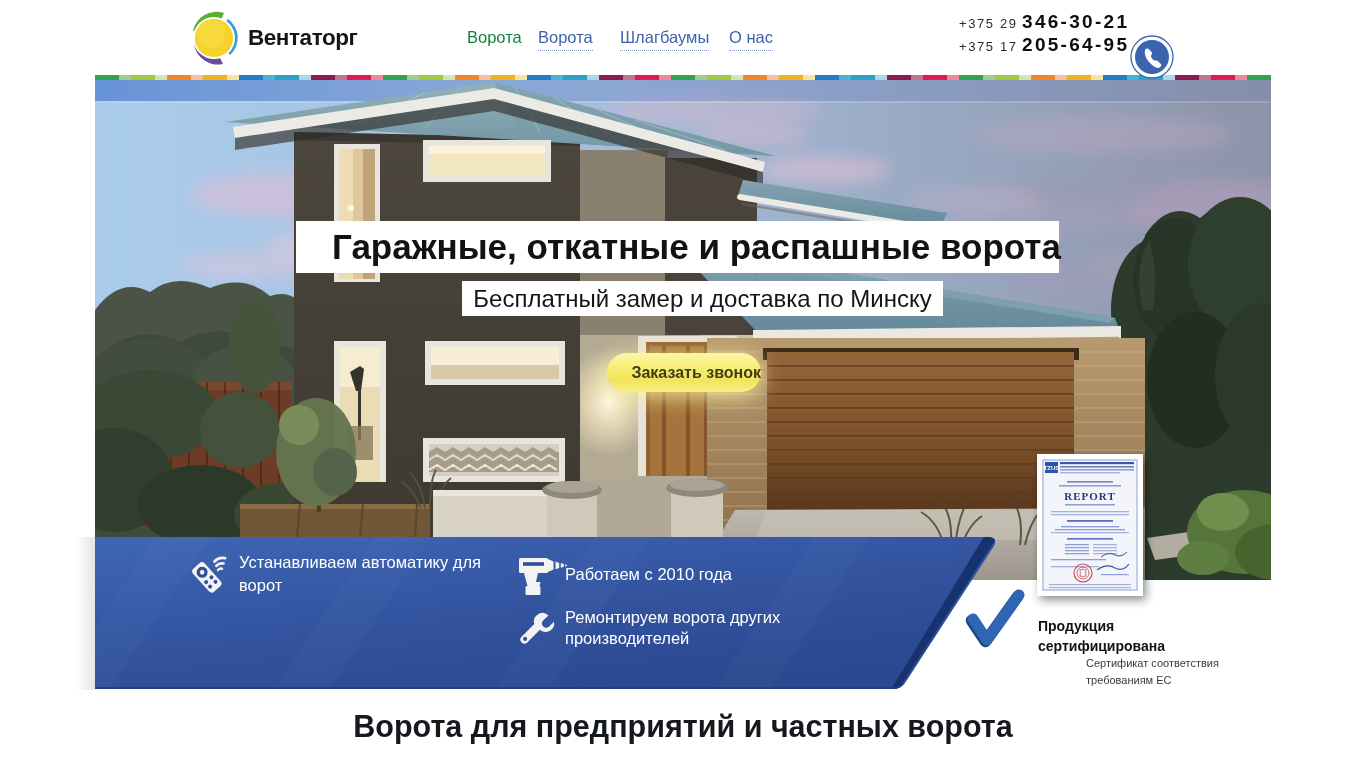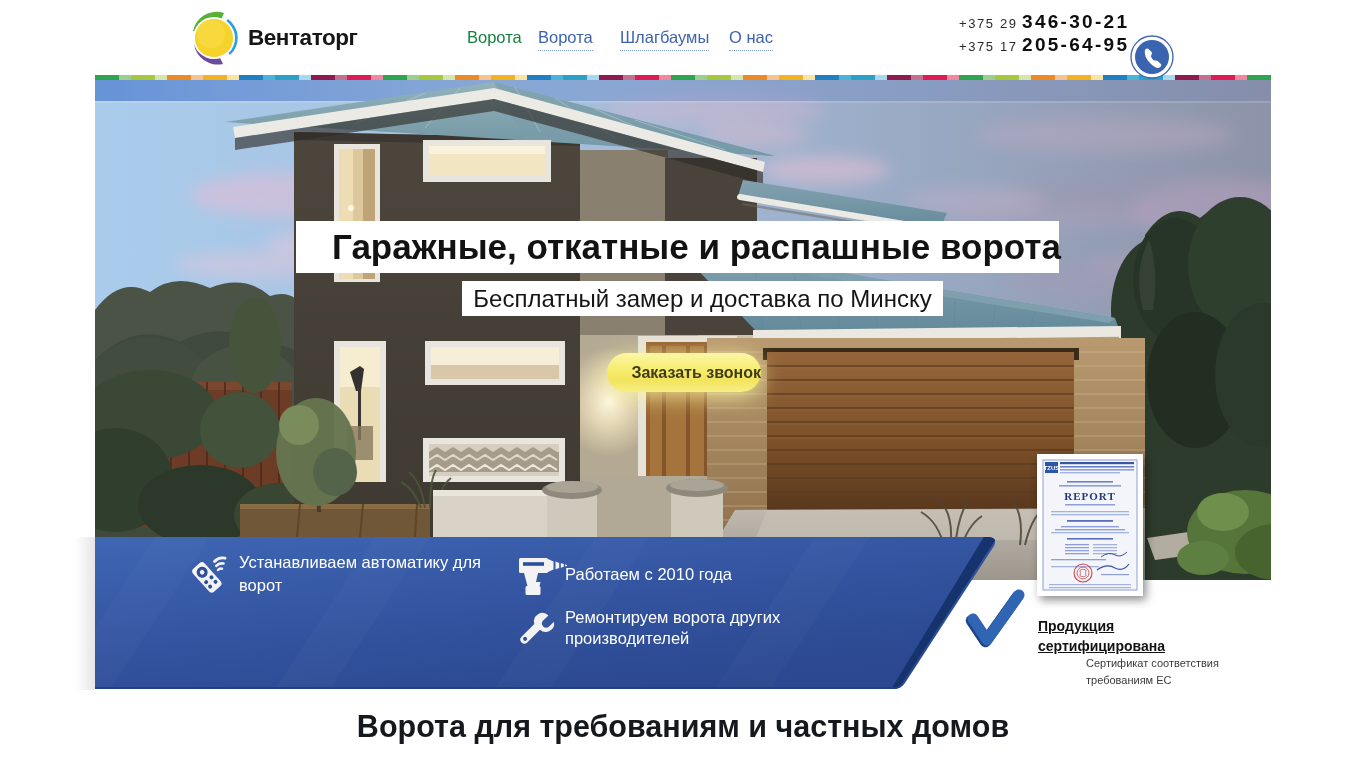--- a/index.html
+++ b/index.html
@@ -496,19 +496,19 @@
       <rect x="12" y="130" width="82" height="1.2" fill="#a4b2de"></rect>
       <rect x="12" y="133" width="82" height="1.2" fill="#a4b2de"></rect>
     </svg>
   </div>
 
   <svg class="abs" style="left:962px;top:580px;z-index:9;" width="70" height="78" viewBox="0 0 70 78">
     <path d="M 11 39 L 25 60 L 57 15" fill="none" stroke="#1d4484" stroke-width="11.5" stroke-linecap="round" stroke-linejoin="round" transform="translate(-1.5,1.5)"></path>
     <path d="M 11 39 L 25 60 L 57 15" fill="none" stroke="#2f65b2" stroke-width="11" stroke-linecap="round" stroke-linejoin="round"></path>
   </svg>
 
-  <div class="abs" style="left:1038px;top:617px;z-index:9;font-size:14px;font-weight:bold;color:#121212;line-height:19.5px;text-decoration:underline;">Продукция<br>сертифицирована</div>
+  <div class="abs" style="left:1038px;top:617px;z-index:9;font-size:14px;font-weight:bold;color:#121212;line-height:19.5px;">Продукция<br>сертифицирована</div>
 
   <div class="abs" style="left:1086px;top:655px;z-index:9;font-size:11px;color:#3a3a3a;line-height:17px;">Сертификат соответствия<br>требованиям ЕС</div>
 
-  <div class="abs" style="left:0;top:709px;width:1366px;text-align:center;font-size:30.5px;font-weight:bold;color:#15191d;">Ворота для требованиям и частных домов</div>
+  <div class="abs" style="left:0;top:709px;width:1366px;text-align:center;font-size:30.5px;font-weight:bold;color:#15191d;">Ворота для предприятий и частных ворота</div>
 
 </div>
 
 </body></html>

